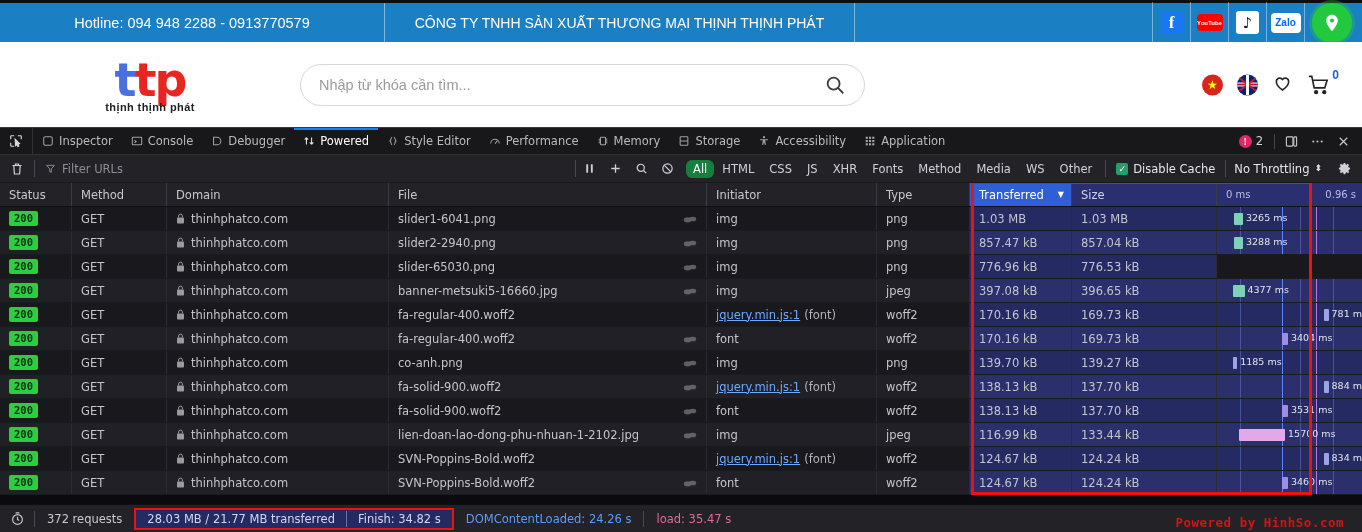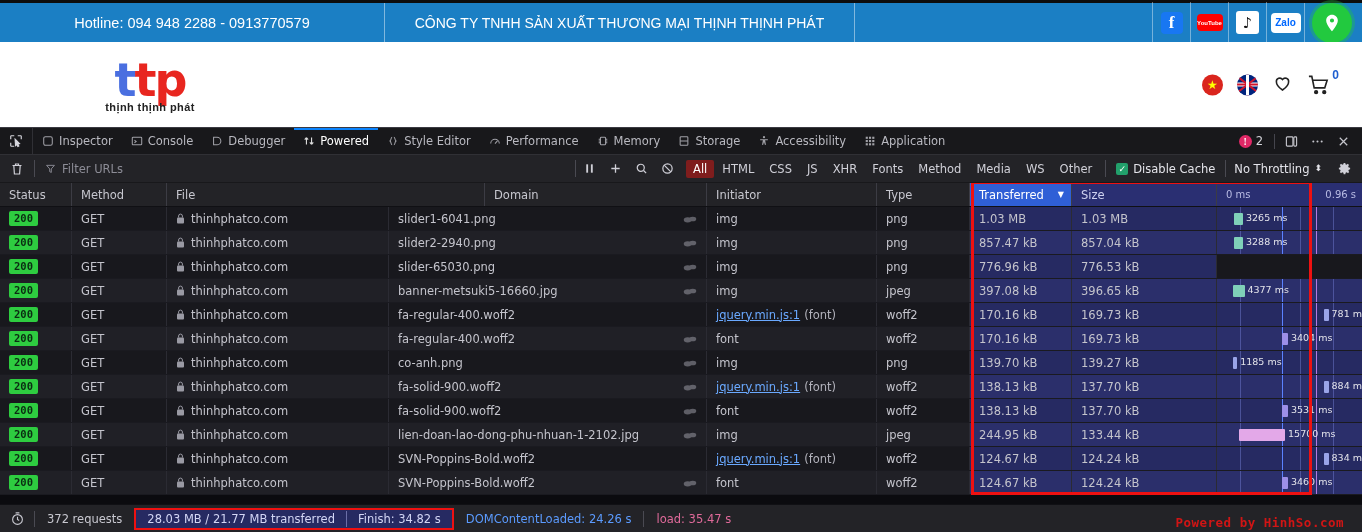--- a/index.html
+++ b/index.html
@@ -240,21 +240,21 @@
     width: 26px; height: 28px;
     display: flex; align-items: center; justify-content: center;
     color: #d0d0d8;
   }
   .tool-btn svg { width: 13px; height: 13px; }
   .type-filters { display: flex; align-items: center; gap: 1px; padding: 0 6px; }
   .tf {
     font-size: 11.5px; color: #d0d0d8;
     padding: 2px 7px; border-radius: 2px; cursor: pointer;
   }
-  .tf.active { background: #7f1d1d; color: #fff; }
+  .tf.active { background: #15803d; color: #fff; border-radius: 6px; }
   .cache-box {
     display: flex; align-items: center; gap: 5px;
     padding: 0 10px; font-size: 11.5px; color: #e4e4ea;
   }
   .chk {
     width: 12px; height: 12px; border-radius: 2px;
     background: #22a06b;
     display: flex; align-items: center; justify-content: center;
     color: #fff; font-size: 9px; font-weight: bold;
   }
@@ -431,20 +431,29 @@
     </div>
   </div>
 </div>
 
 <div class="site-header">
   <div class="logo-box">
     <div class="logo-text"><span class="t1">t</span><span class="t2">t</span><span class="t3">p</span></div>
     <div class="logo-sub">thịnh thịnh phát</div>
   </div>
 
+  <div class="search-wrap">
+    <input class="search-input" type="text" placeholder="Nhập từ khóa cần tìm..." style="">
+    <button class="search-btn">
+      <svg viewBox="0 0 24 24" fill="none" stroke="#3a3a3a" stroke-width="2">
+        <circle cx="10.5" cy="10.5" r="6.5"></circle>
+          <line x1="15.5" y1="15.5" x2="21" y2="21"></line>
+      </svg>
+    </button>
+  </div>
 
   <div class="header-icons">
     <div class="flag-vn">★</div>
     <div class="flag-uk">
       <div class="uk-diag" style="transform:rotate(38deg)"></div>
       <div class="uk-diag" style="transform:rotate(-38deg)"></div>
       <div class="uk-cross-h"></div>
       <div class="uk-cross-v"></div>
     </div>
     <div class="icon-heart">
@@ -658,22 +667,22 @@
         <path d="M8 5.2a2.8 2.8 0 1 0 0 5.6 2.8 2.8 0 0 0 0-5.6zm0 4.2a1.4 1.4 0 1 1 0-2.8 1.4 1.4 0 0 1 0 2.8z"></path>
         <path d="M14 8.9v-1.8l-1.6-.3a4.7 4.7 0 0 0-.5-1.2l.9-1.3-1.3-1.3-1.3.9a4.7 4.7 0 0 0-1.2-.5L8.9 2H7.1l-.3 1.4a4.7 4.7 0 0 0-1.2.5l-1.3-.9-1.3 1.3.9 1.3a4.7 4.7 0 0 0-.5 1.2L2 7.1v1.8l1.4.3c.1.4.3.8.5 1.2l-.9 1.3 1.3 1.3 1.3-.9c.4.2.8.4 1.2.5l.3 1.4h1.8l.3-1.4c.4-.1.8-.3 1.2-.5l1.3.9 1.3-1.3-.9-1.3c.2-.4.4-.8.5-1.2L14 8.9z"></path>
       </svg>
     </div>
   </div>
 
   <div class="dt-table">
     <div class="thead">
       <div class="th c-status">Status</div>
       <div class="th c-method">Method</div>
+      <div class="th c-domain">Domain</div>
       <div class="th c-file">File</div>
-      <div class="th c-domain">Domain</div>
       <div class="th c-init">Initiator</div>
       <div class="th c-type">Type</div>
       <div class="th c-trans sorted">
         <span>Transferred</span>
         <span class="sortarrow">▼</span>
       </div>
       <div class="th c-size">Size</div>
       <div class="th c-wf">
         <span>0 ms</span>
         <span>0.96 s</span>
@@ -1033,21 +1042,21 @@
                 <ellipse cx="6" cy="7" rx="5" ry="3.4"></ellipse>
                 <ellipse cx="12.5" cy="6" rx="4.5" ry="3"></ellipse>
                 <path d="M2 3.5l2.5 2M6 2l1.5 2.6M10 1.8l1 2.4"></path>
               </svg>
             </span>
           </div>
           <div class="cell c-init">
             <span>img</span>
           </div>
           <div class="cell c-type">jpeg</div>
-          <div class="cell c-trans">244.95 kB</div>
+          <div class="cell c-trans">116.99 kB</div>
           <div class="cell c-size">133.44 kB</div>
           <div class="cell c-wf">
             <div class="wf-inner">
               <div class="wf-gridline" style="left:16%"></div>
               <div class="wf-blueline" style="left:45%"></div>
               <div class="wf-gridline" style="left:57%"></div>
               <div class="wf-purpleline" style="left:68%"></div>
               <div class="wf-gridline" style="left:80%"></div>
               <div class="wf-bar" style="left:15%;width:32%;background:#e3a8e8"></div>
               <div class="wf-label" style="left:49%">15700 ms</div>

